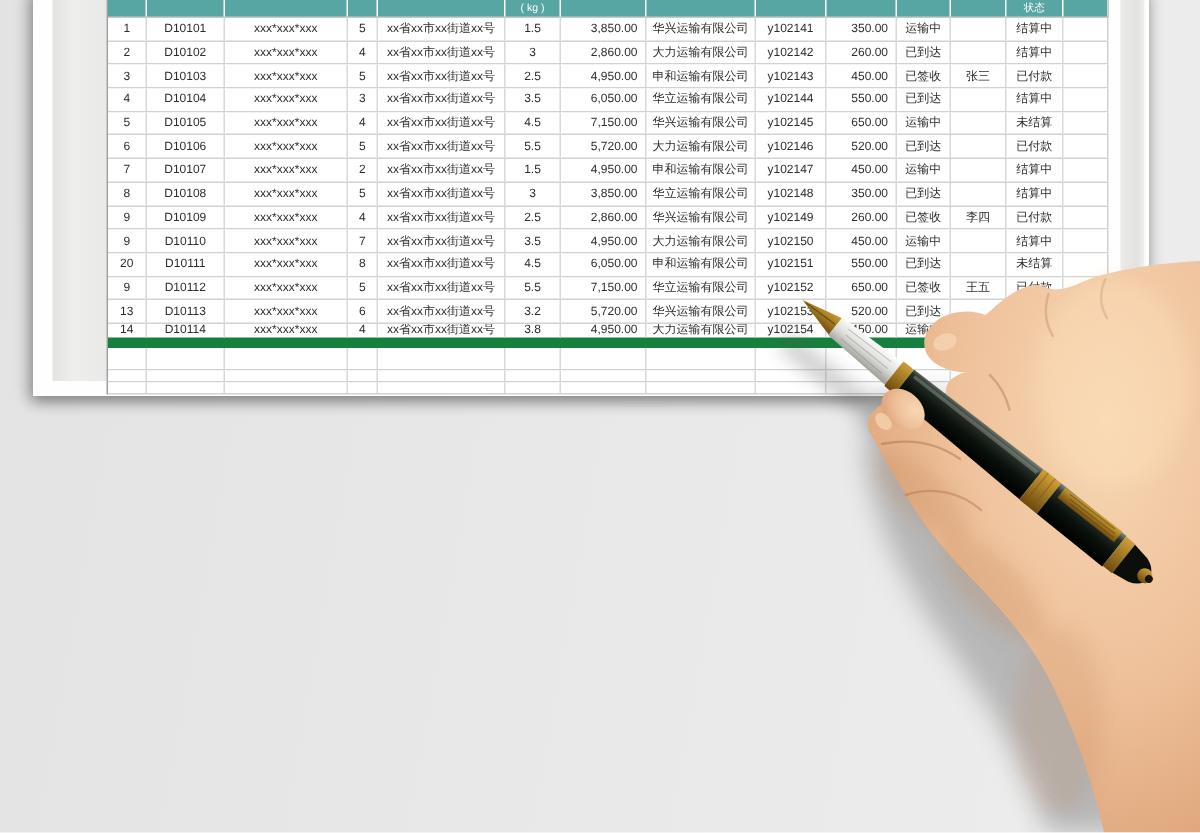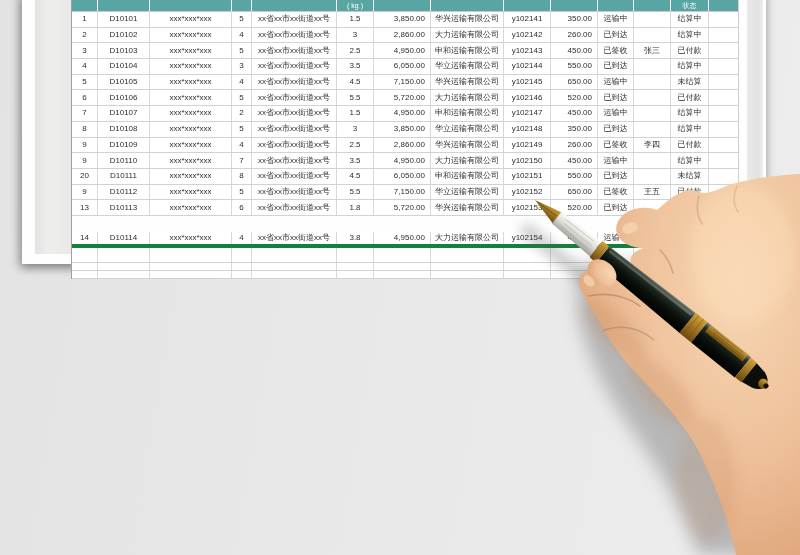--- a/index.html
+++ b/index.html
@@ -22,21 +22,21 @@
     left:725px;width:16px;height:264px;
     background:linear-gradient(to right,#ebebe9,#e2e2e0 70%,#efefed);
   }
   .sheet{position:absolute;left:49px;top:8px;width:667px;border-left:1px solid #9f9f9f;}
   .hrow,.row{display:flex;width:667px;box-sizing:border-box;}
   .hrow{height:12px;background:#57a6a3;border-bottom:1px solid #c9c9c9;}
   .hc{box-sizing:border-box;border-right:1px solid #ffffff;height:100%;
       display:flex;align-items:center;justify-content:center;
       color:#ffffff;font-size:7px;line-height:1;overflow:hidden;white-space:nowrap;}
   .row{height:15.7px;border-bottom:1px solid #d2d2d2;background:#ffffff;}
-  .row.last-data{border-bottom:4px solid #15803d;margin-top:16px;}
+  .row.last-data{border-bottom:7px solid #15803d;}
   .row.tall{height:15.5px;}
   .row.short{height:8px;}
   .cell{box-sizing:border-box;border-right:1px solid #d8d8d8;height:100%;
         display:flex;align-items:center;justify-content:center;
         font-size:8px;color:#2d2d2d;line-height:1;overflow:hidden;white-space:nowrap;}
   .cell.right{justify-content:flex-end;padding-right:5px;}
   .c1{width:26px}.c2{width:52px}.c3{width:82px}.c4{width:20px}.c5{width:85px}
   .c6{width:37px}.c7{width:57px}.c8{width:73px}.c9{width:47px}.c10{width:47px}
   .c11{width:36px}.c12{width:37px}.c13{width:38px}.c14{width:30px;border-right:1px solid #cfcfcf;}
   .hand-svg{position:absolute;left:500px;top:130px;width:300px;height:425px;}
@@ -273,21 +273,21 @@
     <div class="cell c13">已付款</div>
     <div class="cell c14"></div>
   </div>
 
   <div class="row">
     <div class="cell c1">13</div>
     <div class="cell c2">D10113</div>
     <div class="cell c3">xxx*xxx*xxx</div>
     <div class="cell c4">6</div>
     <div class="cell c5">xx省xx市xx街道xx号</div>
-    <div class="cell c6">1.8</div>
+    <div class="cell c6">3.2</div>
     <div class="cell c7 right">5,720.00</div>
     <div class="cell c8">华兴运输有限公司</div>
     <div class="cell c9">y102153</div>
     <div class="cell c10 right">520.00</div>
     <div class="cell c11">已到达</div>
     <div class="cell c12"></div>
     <div class="cell c13"></div>
     <div class="cell c14"></div>
   </div>
 

